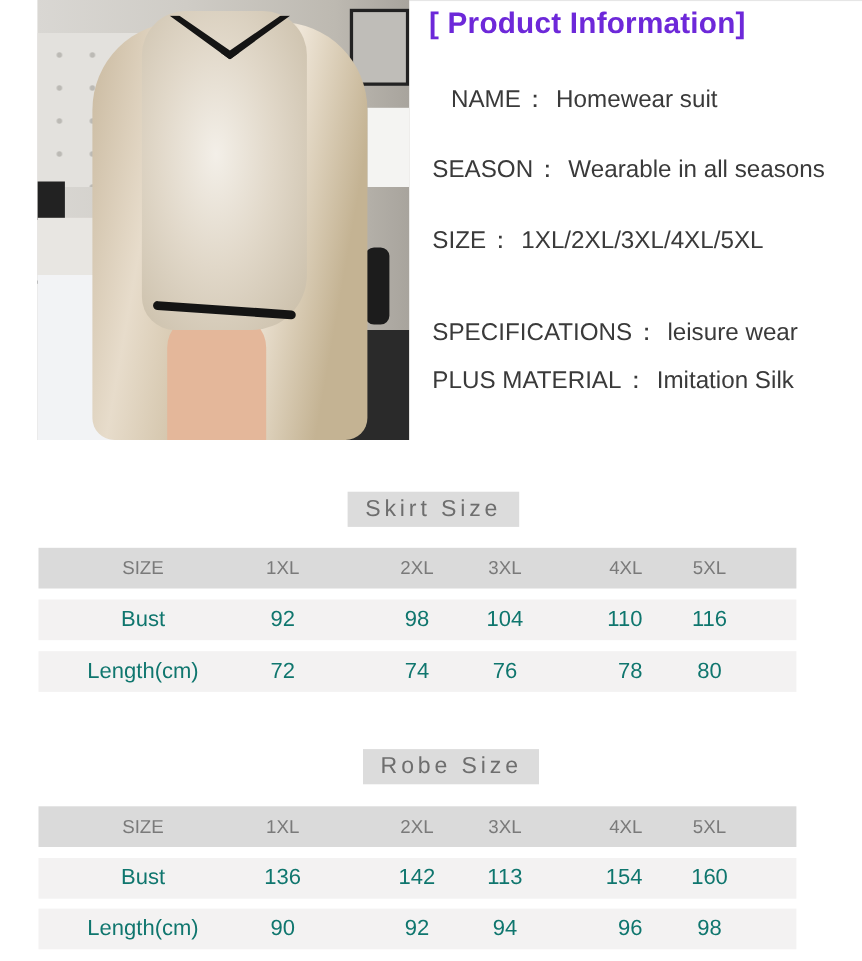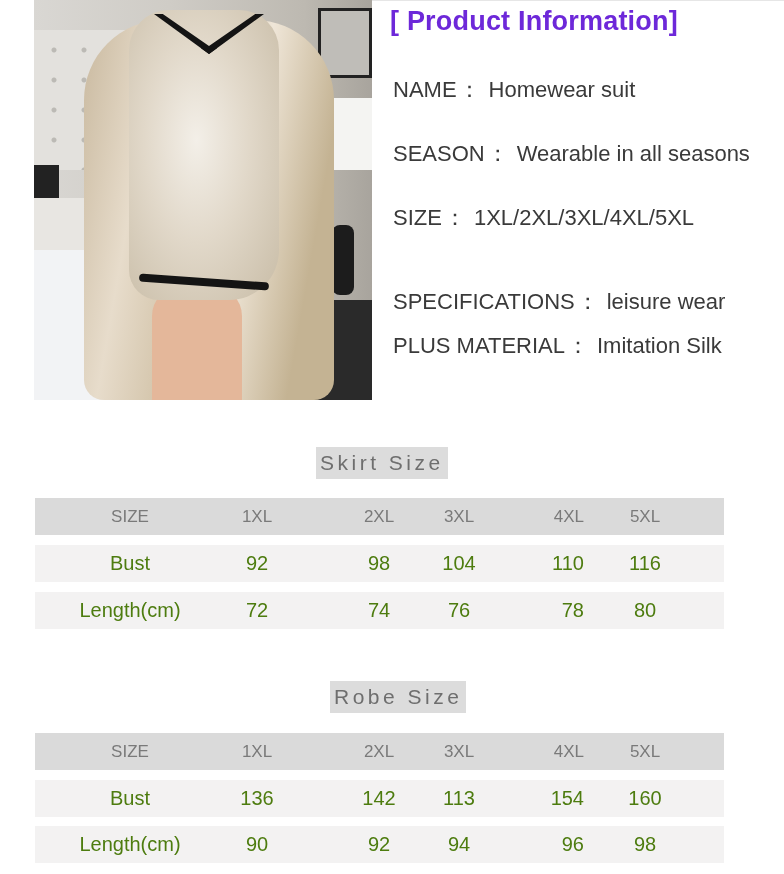--- a/index.html
+++ b/index.html
@@ -55,32 +55,32 @@
       font-size: 27px; font-weight: bold; color: #6d28d9; letter-spacing: 0.2px;
     }
     .info-line {
       position: absolute; left: 393px; font-size: 22px; color: #3a3a3a; white-space: nowrap;
     }
     .info-line .sep { margin: 0 8px 0 2px; }
 
     
     .section-title {
       position: absolute; height: 32px; background: #dcdcdc; color: #6e6e6e;
-      font-size: 21px; letter-spacing: 3.5px; line-height: 32px; padding: 0 4px;
+      font-size: 21px; letter-spacing: 3.5px; line-height: 32px; padding: 0 16px;
       white-space: nowrap;
     }
     .size-row {
       position: absolute; left: 35px; width: 689px; height: 37px;
       display: block;
     }
     .size-row.header { background: #dadada; }
     .size-row.data { background: #f3f2f2; }
     .cell {
       position: absolute; top: 0; height: 37px; line-height: 37px; text-align: center;
-      color: #4d7c0f; font-size: 20px; white-space: nowrap;
+      color: #0f766e; font-size: 20px; white-space: nowrap;
     }
     .size-row.header .cell { font-size: 17px; color: #7a7a7a; }
     .c0 { left: 30px; width: 130px; }
     .c1 { left: 192px; width: 60px; }
     .c2 { left: 314px; width: 60px; }
     .c3 { left: 394px; width: 60px; }
     .c4 { left: 489px; width: 60px; text-align: right; }
     .c5 { left: 580px; width: 60px; }
   </style>
 </head>
@@ -99,21 +99,21 @@
   <div class="bed"></div>
   <div class="robe"></div>
   <div class="leg"></div>
   <div class="dress"></div>
   <div class="lace-v"></div>
   <div class="lace-hem"></div>
 </div>
 
 <div class="info-title">[ Product Information]</div>
 
-<div class="info-line" style="top:75px;">
+<div class="info-line" style="top:75px;margin-left:17px;">
   <span>NAME</span><span class="sep">：</span><span>Homewear suit</span>
 </div>
 <div class="info-line" style="top:139px;text-align:center;">
   <span>SEASON</span><span class="sep">：</span><span>Wearable in all seasons</span>
 </div>
 <div class="info-line" style="top:203px;">
   <span>SIZE</span><span class="sep">：</span><span>1XL/2XL/3XL/4XL/5XL</span>
 </div>
 <div class="info-line" style="top:267px;margin-top:20px;">
   <span>SPECIFICATIONS</span><span class="sep">：</span><span>leisure wear</span>

